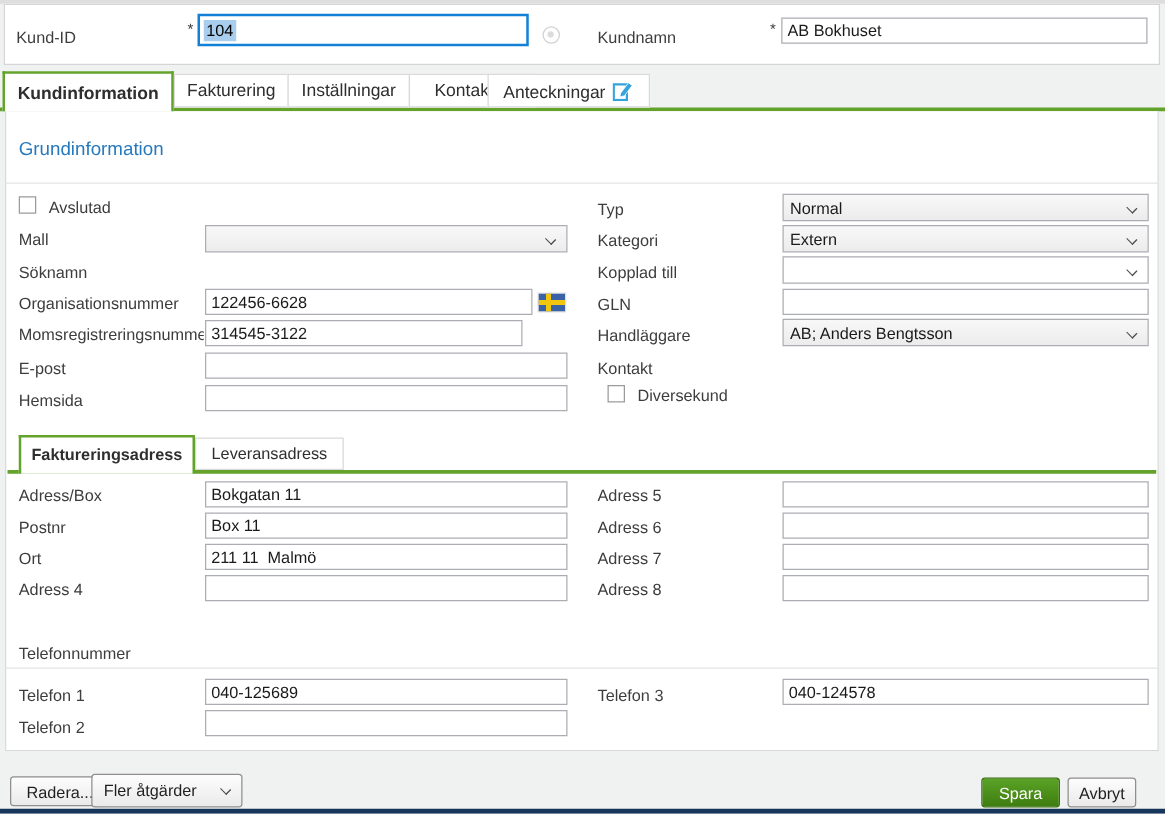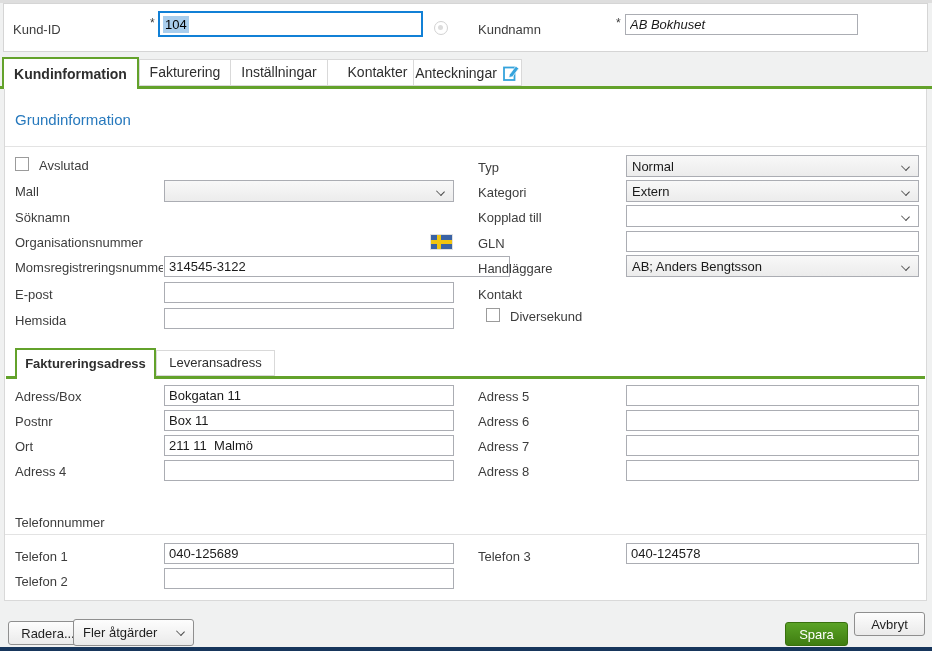--- a/index.html
+++ b/index.html
@@ -69,38 +69,38 @@
 
   <div class="header-panel">
     <span class="lbl" style="left:9px; top:18px;">Kund-ID</span>
     <span class="star" style="left:146px; top:13px;">*</span>
     <div class="focusbox" style="left:154px; top:7px; width:265px; height:26px;">
       <span class="sel">104</span>
     </div>
     <span class="circle-icon" style="left:430px; top:17px;"></span>
     <span class="lbl" style="left:474px; top:18px;">Kundnamn</span>
     <span class="star" style="left:612px; top:13px;">*</span>
-    <input class="txt" style="left: 621px; top: 10px; width: 233px; font-style: italic;" value="AB Bokhuset">
+    <input class="txt" style="left: 621px; top: 10px; width: 293px;" value="AB Bokhuset">
   </div>
 
   <div class="tabbar">
     <div class="tab-underline"></div>
     <div class="tab active" style="left:2px; width:137px;">
       <span>Kundinformation</span>
     </div>
     <div class="tab inactive" style="left:139px; width:92px;">
       <span>Fakturering</span>
     </div>
     <div class="tab inactive" style="left:230px; width:98px;">
       <span>Inställningar</span>
     </div>
     <div class="tab inactive" style="left:327px; width:101px;">
       <span>Kontakter</span>
     </div>
-    <div class="tab inactive" style="left:413px; width:109px;">
+    <div class="tab inactive" style="left:390px; width:130px;">
       <span class="tab-inner">
         <span>Anteckningar</span>
         <svg width="17" height="16" viewBox="0 0 17 16">
           <rect x="1" y="2.5" width="10.5" height="12.5" fill="#ffffff" stroke="#35a3dc" stroke-width="1.8"></rect>
           <path d="M6.5 9.5 L12.8 1.2 L15.8 3.4 L9.5 11.7 L5.8 12.6 Z" fill="#35a3dc" stroke="#ffffff" stroke-width="0.7"></path>
         </svg>
       </span>
     </div>
   </div>
 
@@ -114,24 +114,25 @@
 
     <span class="lbl" style="left:10px; top:95px;">Mall</span>
     <div class="cmb" style="left:159px; top:91px; width:290px;">
       <span></span>
       <span class="chev"></span>
     </div>
 
     <span class="lbl" style="left:10px; top:121px;">Söknamn</span>
 
     <span class="lbl" style="left:10px; top:146px;">Organisationsnummer</span>
+    <input class="txt" style="left: 159px; top: 142px; width: 262px;" value="122456-6628">
     <span class="flag" style="left:426px; top:146px;"></span>
 
     <span class="lbl clip" style="left:10px; top:171px;">Momsregistreringsnummer</span>
-    <input class="txt" style="left: 159px; top: 167px; width: 346px;" value="314545-3122">
+    <input class="txt" style="left: 159px; top: 167px; width: 254px;" value="314545-3122">
 
     <span class="lbl" style="left:10px; top:198px;">E-post</span>
     <input class="txt" style="left: 159px; top: 193px; width: 290px;" value="">
 
     <span class="lbl" style="left:10px; top:224px;">Hemsida</span>
     <input class="txt" style="left: 159px; top: 219px; width: 290px;" value="">
 
     <span class="lbl" style="left:473px; top:71px;">Typ</span>
     <div class="cmb" style="left:621px; top:66px; width:293px;">
       <span>Normal</span>
@@ -209,16 +210,16 @@
     <input class="txt" style="left: 621px; top: 454px; width: 293px;" value="040-124578">
   </div>
 
   <div class="footer">
     <button class="btn" style="left:8px; top:20px; width:80px; height:24px;">Radera...</button>
     <div class="btn-combo" style="left:73px; top:18px; width:121px; height:27px;">
       <span>Fler åtgärder</span>
       <span class="chev sm"></span>
     </div>
     <button class="btn green" style="left:785px; top:21px; width:63px; height:24px;">Spara</button>
-    <button class="btn" style="left:854px; top:11px; width:71px; height:24px;">Avbryt</button>
+    <button class="btn" style="left:854px; top:21px; width:55px; height:24px;">Avbryt</button>
   </div>
   <div class="bottom-line"></div>
 </div>
 
 </body></html>

